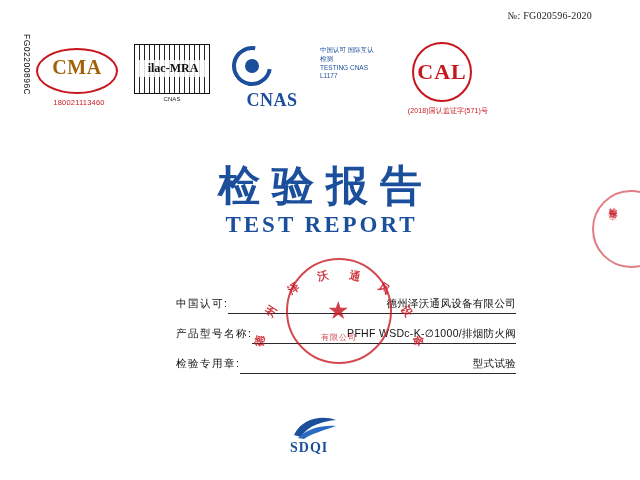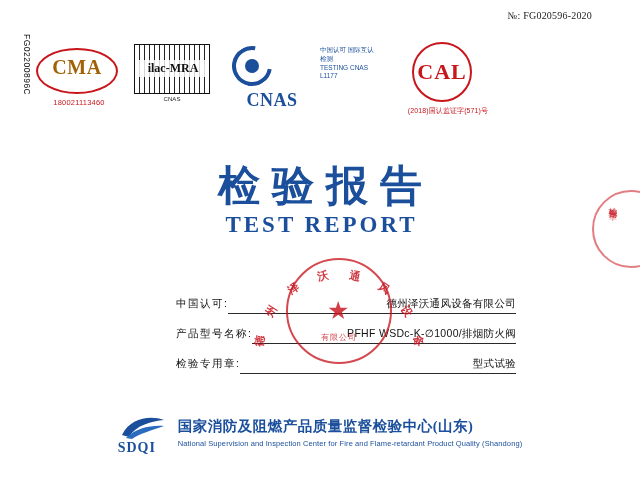--- a/index.html
+++ b/index.html
@@ -552,19 +552,15 @@
   </div>
 
   <div class="footer">
     <div class="sdqi-logo">
       <svg class="sdqi-swoosh" viewBox="0 0 46 26">
         <path d="M2 21 C10 4, 30 1, 44 6 C32 7, 16 11, 9 23 Z" fill="#1b4f9c"></path>
         <path d="M6 24 C16 14, 31 11, 44 12 C33 16, 18 20, 12 25 Z" fill="#2a6bbf"></path>
       </svg>
       <div class="sdqi-text">SDQI</div>
     </div>
-    <div class="footer-texts">
-      <div class="footer-cn">国家消防及阻燃产品质量监督检验中心(山东)</div>
-      <div class="footer-en">National Supervision and Inspection Center for Fire and Flame-retardant Product Quality (Shandong)</div>
-    </div>
   </div>
 
 </div>
 
 </body></html>

